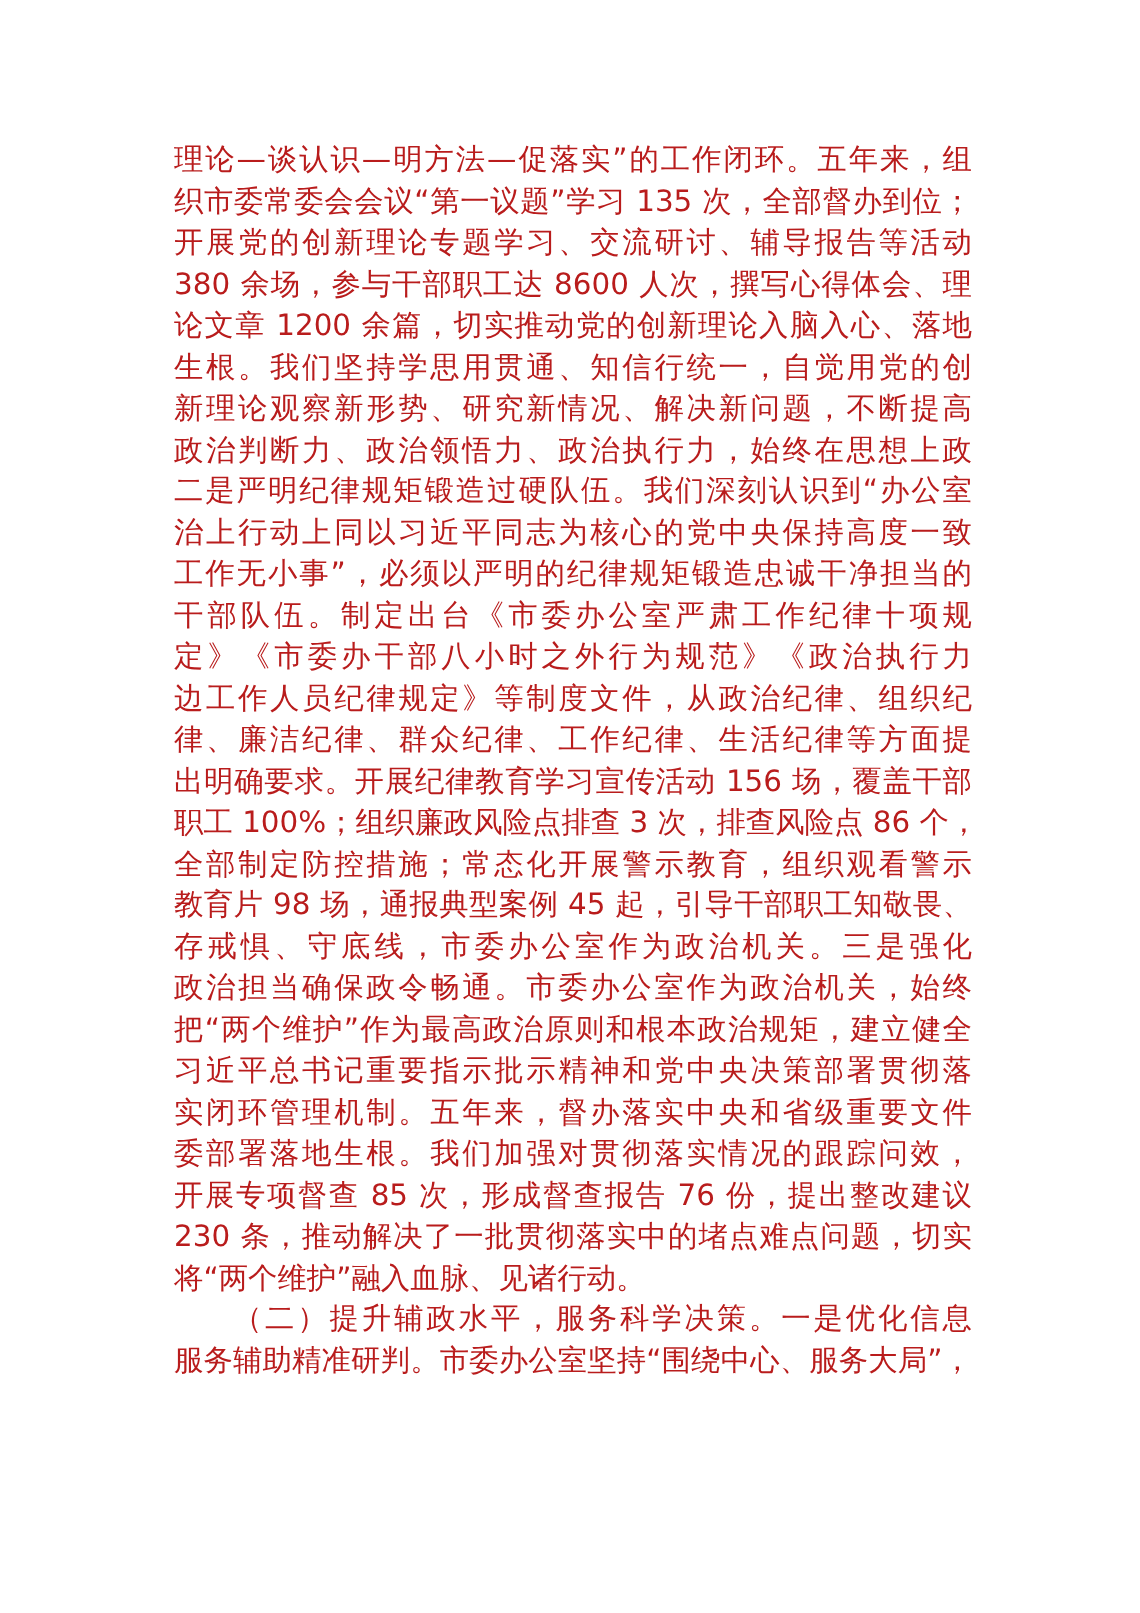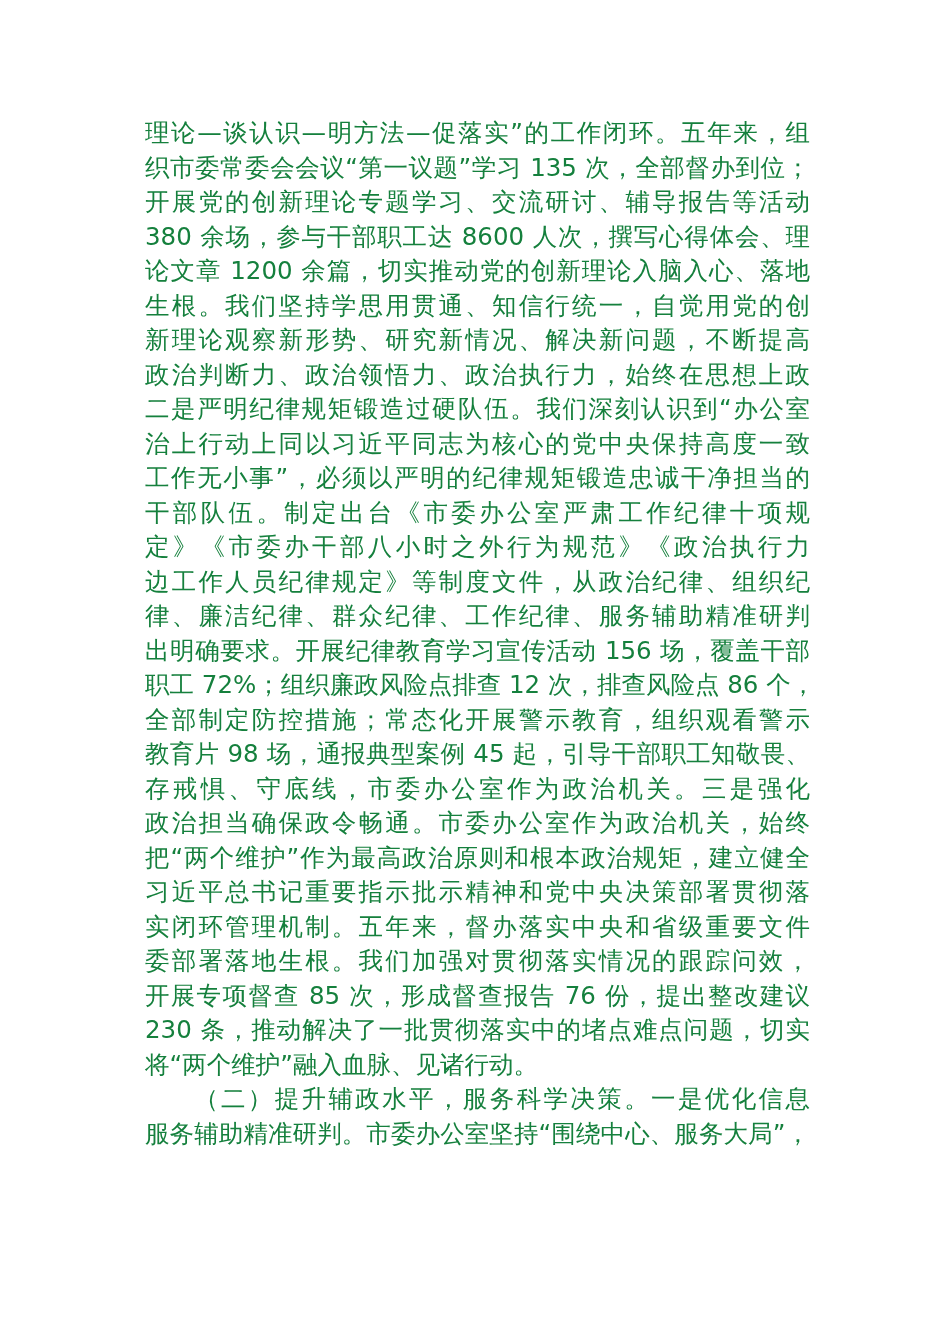--- a/index.html
+++ b/index.html
@@ -5,21 +5,21 @@
   html, body { margin: 0; padding: 0; background: #ffffff; }
   body { width: 950px; height: 1344px; position: relative; overflow: hidden; }
   .page {
     position: absolute;
     left: 145px;
     top: 116px;
     width: 665px;
     font-family: "DejaVu Sans", "Liberation Sans", sans-serif;
     font-size: 24.5px;
     line-height: 34.5px;
-    color: #15803d;
+    color: #b91c1c;
   }
   .line {
     display: block;
     white-space: nowrap;
     height: 34.5px;
     text-align: justify;
     text-align-last: justify;
   }
   .line.last { text-align-last: left; }
   .line.indent { padding-left: 49px; }
@@ -35,23 +35,23 @@
   <span class="line">论文章 1200 余篇，切实推动党的创新理论入脑入心、落地</span>
   <span class="line">生根。我们坚持学思用贯通、知信行统一，自觉用党的创</span>
   <span class="line">新理论观察新形势、研究新情况、解决新问题，不断提高</span>
   <span class="line">政治判断力、政治领悟力、政治执行力，始终在思想上政</span>
   <span class="line">二是严明纪律规矩锻造过硬队伍。我们深刻认识到“办公室</span>
   <span class="line">治上行动上同以习近平同志为核心的党中央保持高度一致</span>
   <span class="line">工作无小事”，必须以严明的纪律规矩锻造忠诚干净担当的</span>
   <span class="line">干部队伍。制定出台《市委办公室严肃工作纪律十项规</span>
   <span class="line">定》《市委办干部八小时之外行为规范》《政治执行力</span>
   <span class="line">边工作人员纪律规定》等制度文件，从政治纪律、组织纪</span>
-  <span class="line">律、廉洁纪律、群众纪律、工作纪律、服务辅助精准研判</span>
+  <span class="line">律、廉洁纪律、群众纪律、工作纪律、生活纪律等方面提</span>
   <span class="line">出明确要求。开展纪律教育学习宣传活动 156 场，覆盖干部</span>
-  <span class="line">职工 72%；组织廉政风险点排查 12 次，排查风险点 86 个，</span>
+  <span class="line">职工 100%；组织廉政风险点排查 3 次，排查风险点 86 个，</span>
   <span class="line">全部制定防控措施；常态化开展警示教育，组织观看警示</span>
   <span class="line">教育片 98 场，通报典型案例 45 起，引导干部职工知敬畏、</span>
   <span class="line">存戒惧、守底线，市委办公室作为政治机关。三是强化</span>
   <span class="line">政治担当确保政令畅通。市委办公室作为政治机关，始终</span>
   <span class="line">把“两个维护”作为最高政治原则和根本政治规矩，建立健全</span>
   <span class="line">习近平总书记重要指示批示精神和党中央决策部署贯彻落</span>
   <span class="line">实闭环管理机制。五年来，督办落实中央和省级重要文件</span>
   <span class="line">委部署落地生根。我们加强对贯彻落实情况的跟踪问效，</span>
   <span class="line">开展专项督查 85 次，形成督查报告 76 份，提出整改建议</span>
   <span class="line">230 条，推动解决了一批贯彻落实中的堵点难点问题，切实</span>

